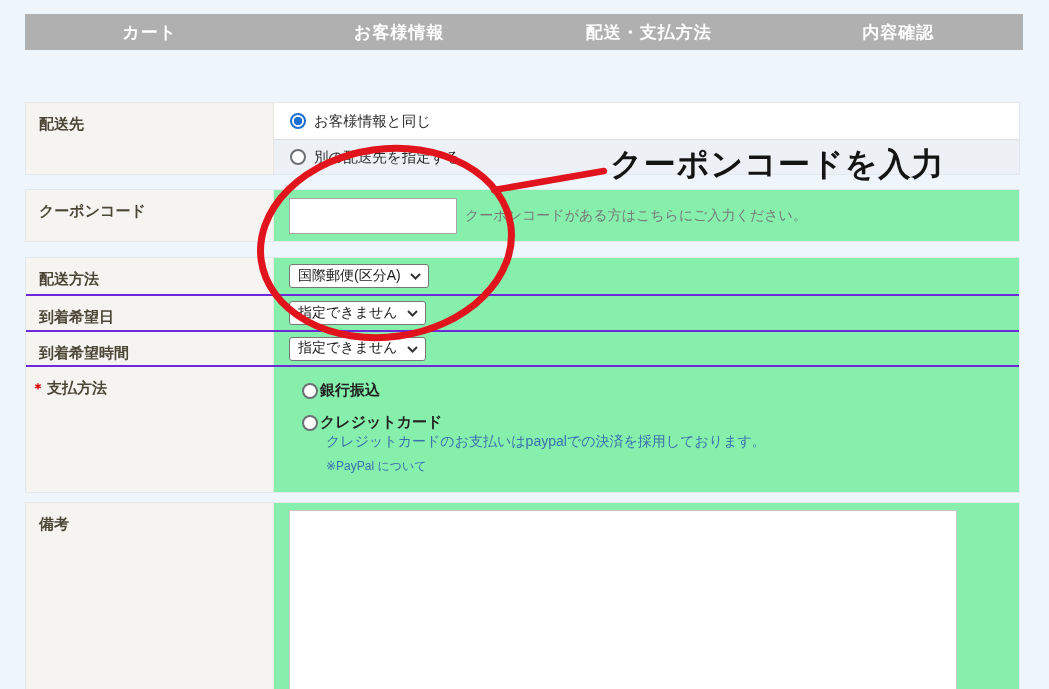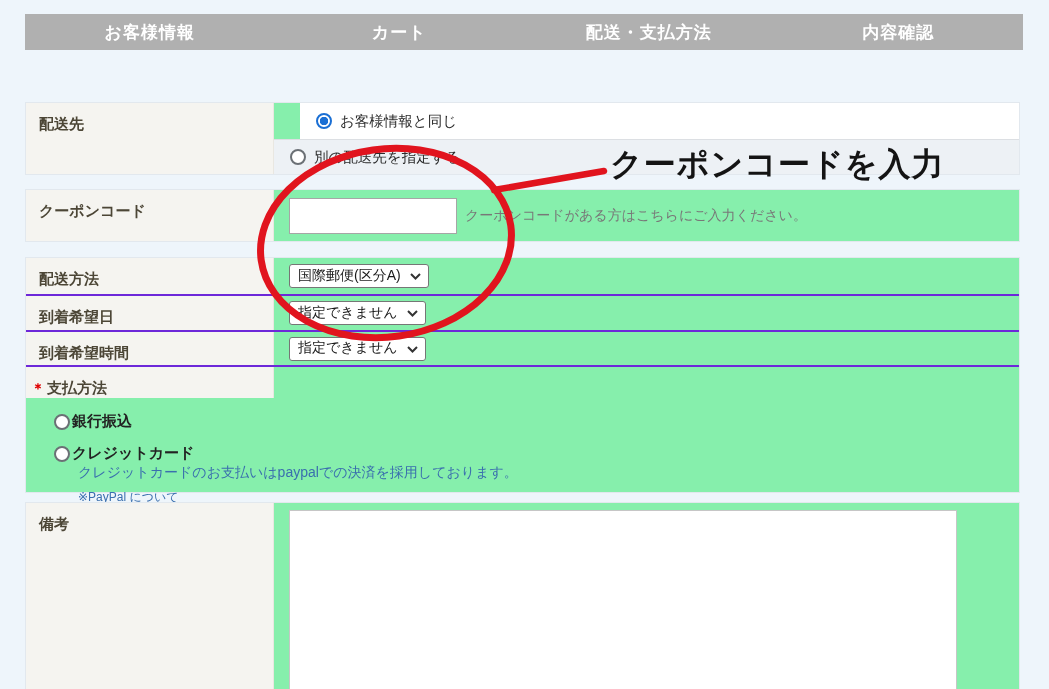--- a/index.html
+++ b/index.html
@@ -27,21 +27,21 @@
   .frow + .frow{border-top:2px solid #6d28d9;}
   .fl{
     width:248px;flex:none;box-sizing:border-box;background:#f5f4f0;
     border-right:1px solid #e9e7e1;padding:12px 0 0 13px;
     font-weight:bold;color:#4c4636;font-size:15px;
   }
   .fc{flex:1;box-sizing:border-box;}
   
   #t-shipto{top:102px;height:73px;}
   .subrow{height:36px;display:flex;align-items:center;padding-left:16px;box-sizing:border-box;}
-  .subrow.first{background:#ffffff;margin-left:26px;}
+  .subrow.first{background:#ffffff;}
   .subrow.second{background:#edf1f5;border-top:1px solid #dcdfe3;height:35px;}
   .radio{
     width:16px;height:16px;border-radius:50%;flex:none;box-sizing:border-box;
     background:#fff;border:2px solid #6b7075;margin-right:8px;
   }
   .radio.checked{
     border:2px solid #1a6fd4;
     background:radial-gradient(circle at center,#1a6fd4 0 4px,#ffffff 4.5px 5.5px,#ffffff 5.5px);
   }
   .radio.checked::after{content:"";}
@@ -51,21 +51,21 @@
   #t-coupon .fc{display:flex;align-items:center;padding-left:15px;}
   .coupon-input{
     width:168px;height:36px;box-sizing:border-box;border:1px solid #a6a6a6;
     background:#ffffff;font-size:15px;padding:0 6px;outline:none;
   }
   .help{font-size:14px;color:#787878;margin-left:8px;}
   
   #t-method{top:257px;}
   .row-h36{height:36px;}
   .row-h35{height:35px;}
-  .row-pay{height:127px;flex-direction:column;}
+  .row-pay{height:127px;}
   .fc.center{display:flex;align-items:center;padding-left:15px;}
   .selectbox{
     display:inline-flex;align-items:center;box-sizing:border-box;height:24px;
     border:1px solid #767676;border-radius:3px;background:#ffffff;
     padding:0 7px 1px 8px;font-size:14px;color:#1a1a1a;gap:9px;cursor:default;
   }
   .chev{display:inline-block;margin-top:2px;}
   .req{color:#e00000;font-weight:bold;margin-right:2px;font-size:14px;}
   .paycol{padding:14px 0 0 28px;display:flex;flex-direction:column;}
   .payopt{display:flex;align-items:center;margin-bottom:13px;}
@@ -85,22 +85,22 @@
   .anno-text{
     position:absolute;left:610px;top:143px;z-index:51;pointer-events:none;
     font-size:32px;font-weight:bold;color:#141414;letter-spacing:1px;
     font-family:"Liberation Sans","DejaVu Sans",sans-serif;
   }
 </style>
 </head>
 <body>
 
 <div class="stepbar">
+  <div class="step">カート</div>
   <div class="step">お客様情報</div>
-  <div class="step">カート</div>
   <div class="step">配送・支払方法</div>
   <div class="step">内容確認</div>
 </div>
 
 <div class="ftable" id="t-shipto">
   <div class="frow" style="height:71px;">
     <div class="fl">配送先</div>
     <div class="fc">
       <div class="subrow first">
         <span class="radio checked"></span>

